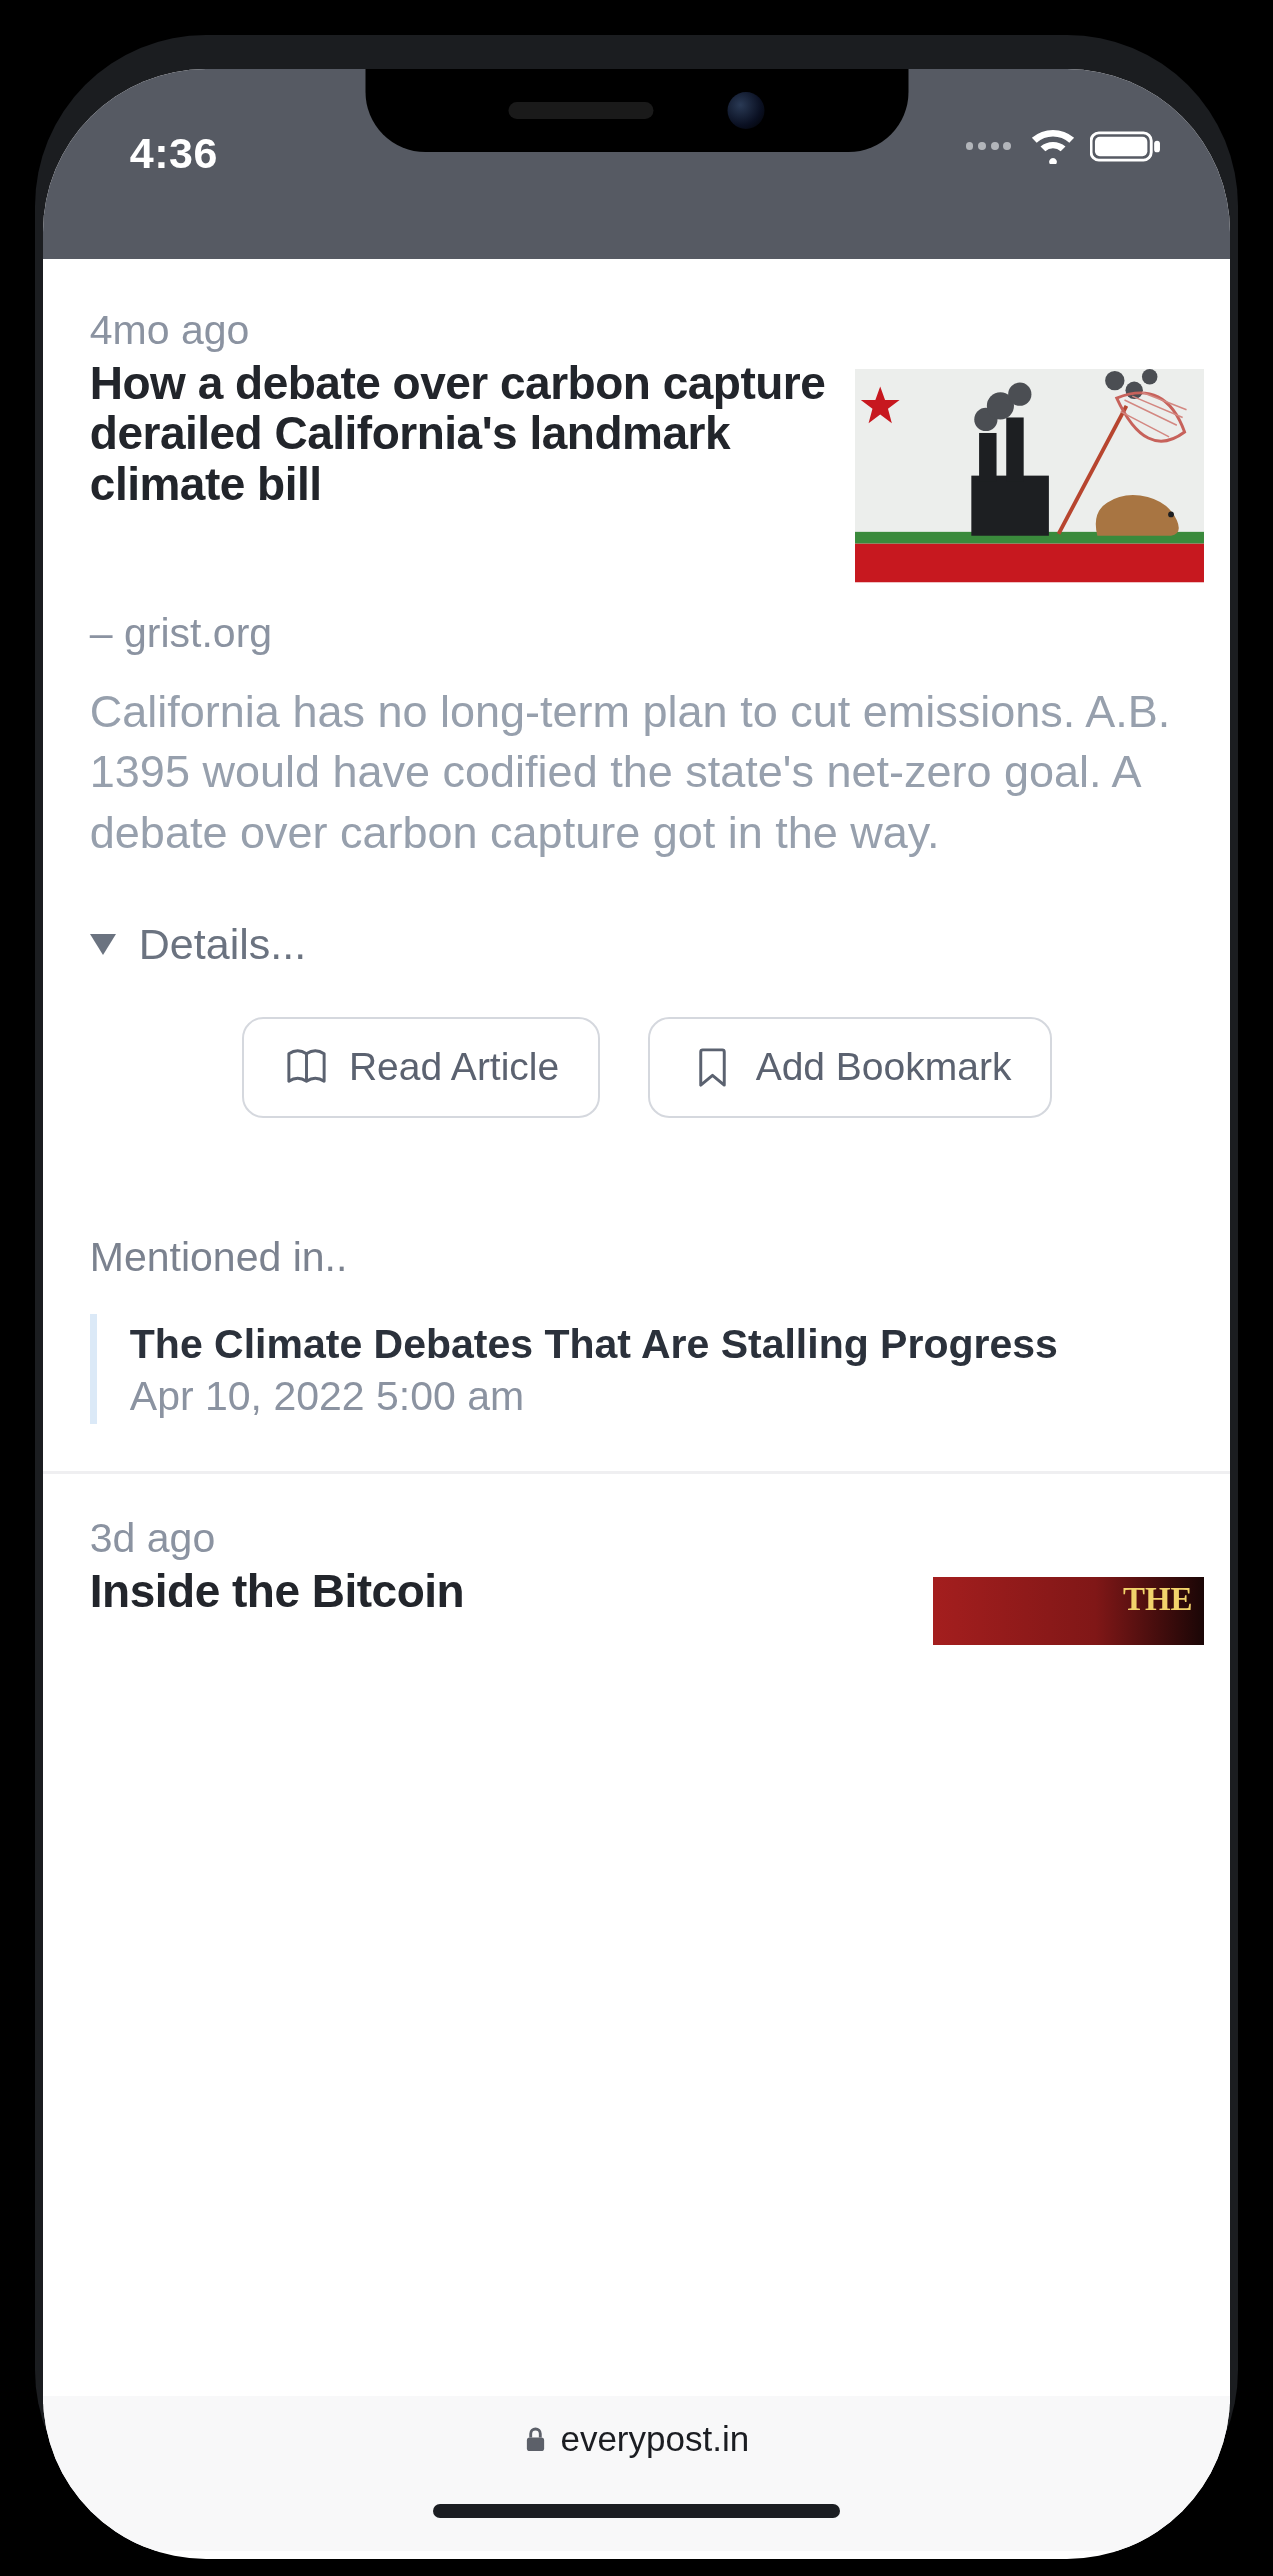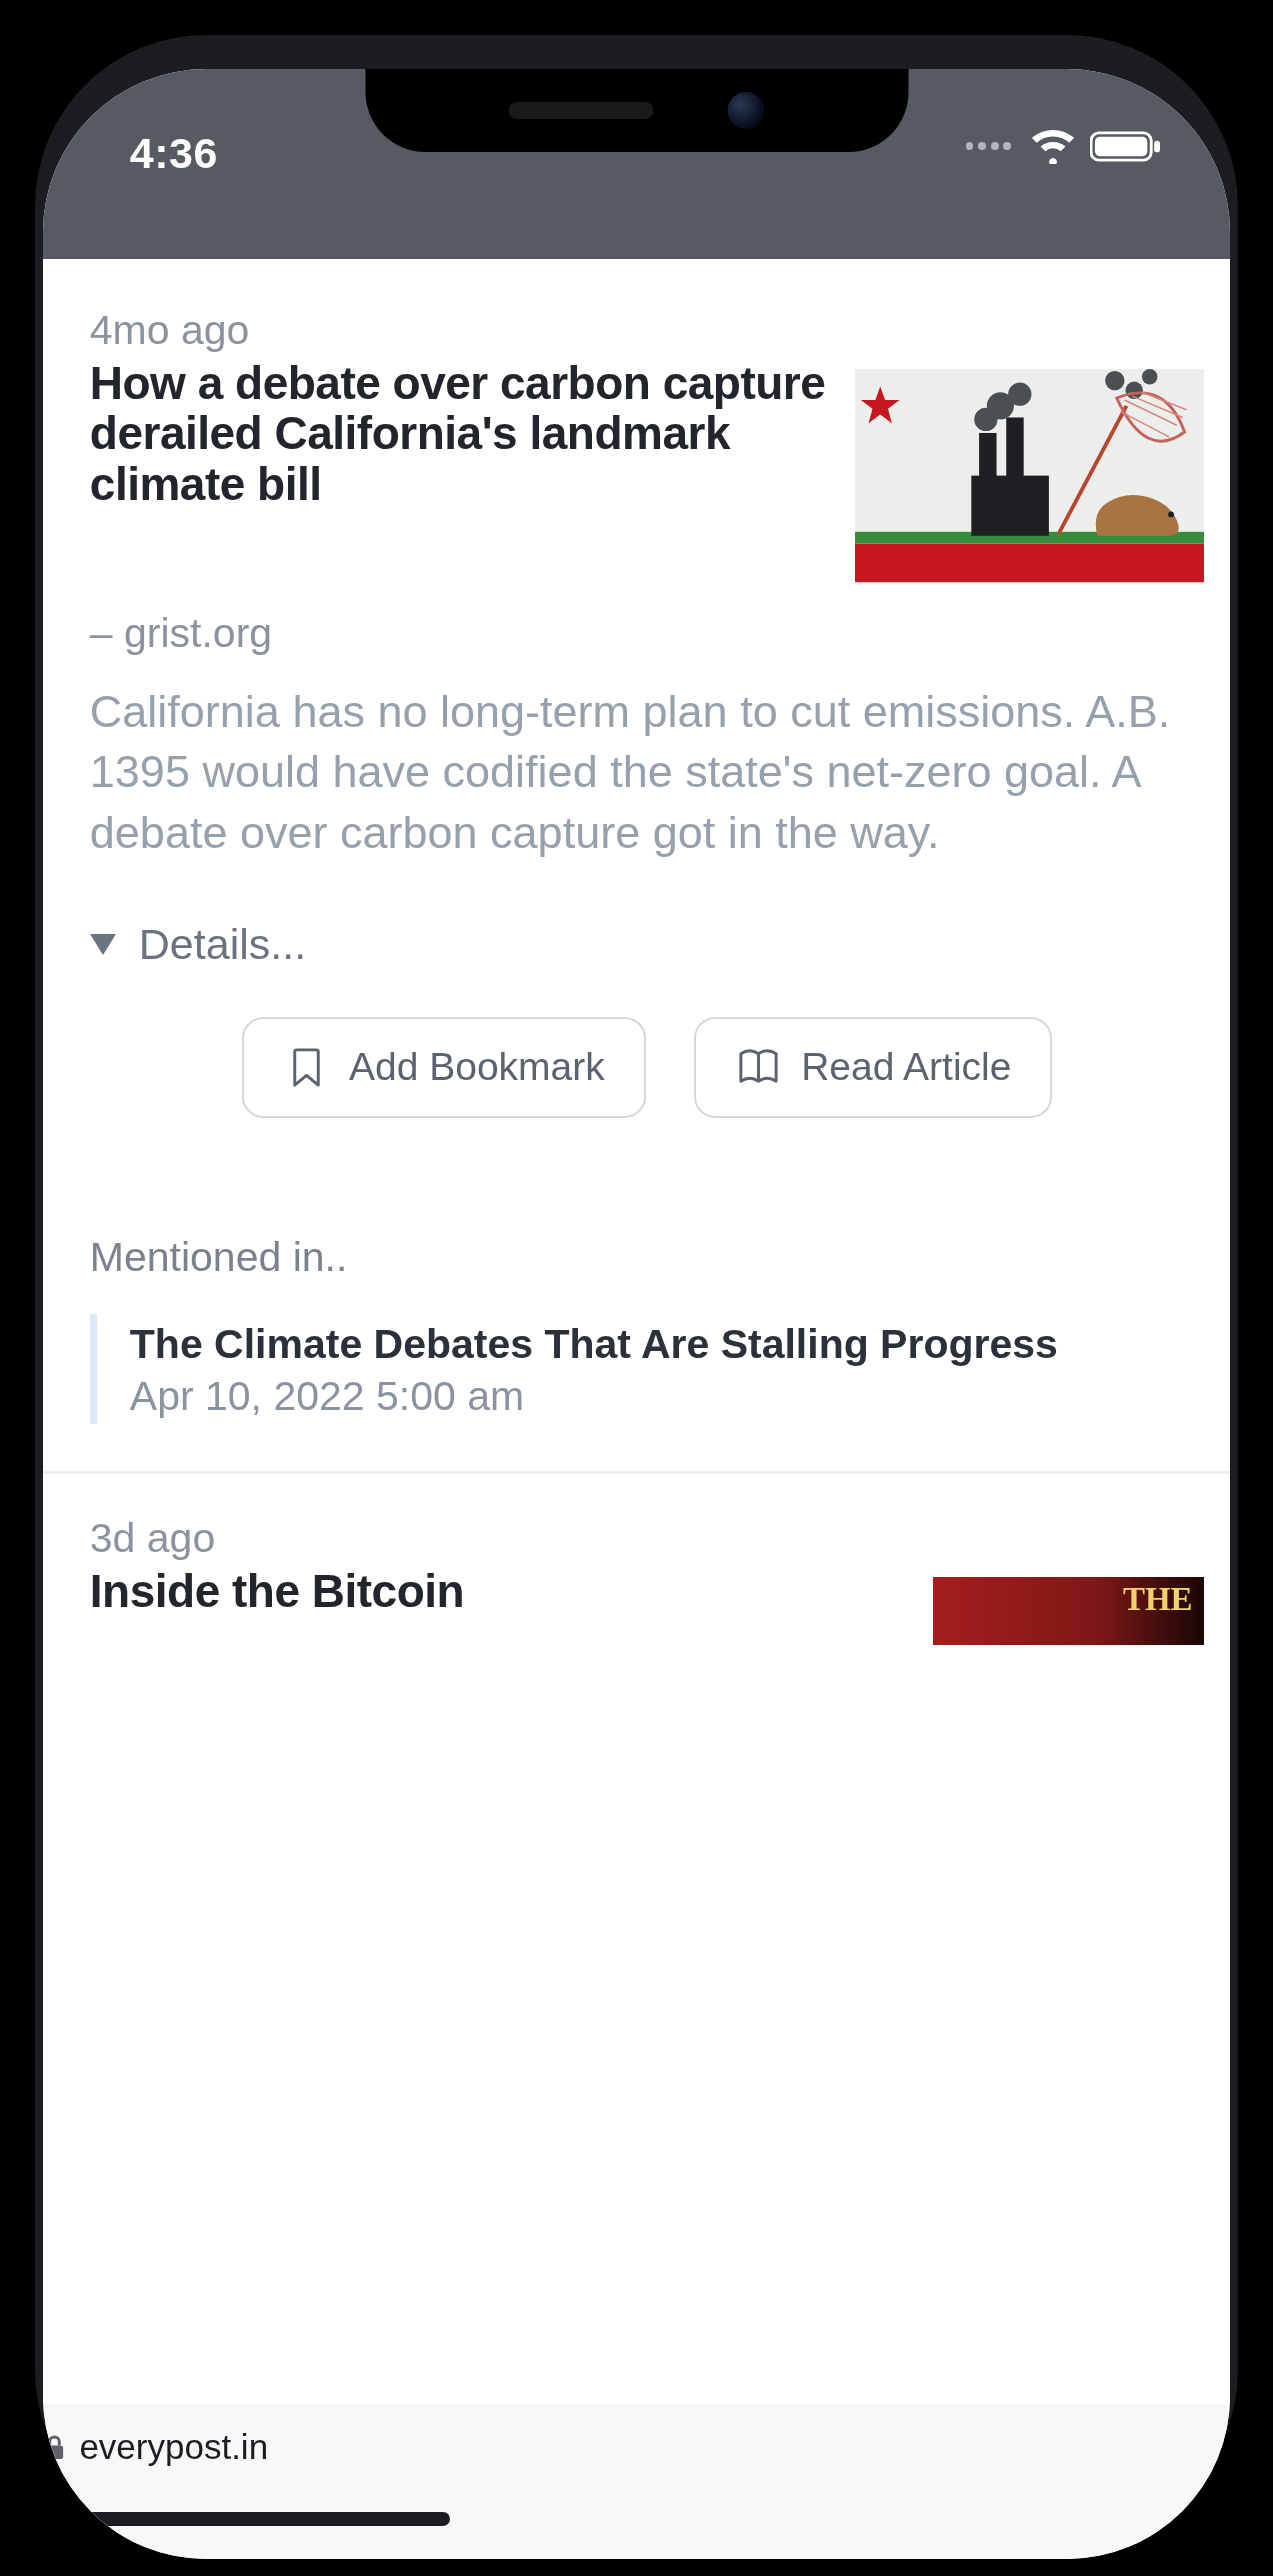--- a/index.html
+++ b/index.html
@@ -62,21 +62,21 @@
     .next-article { margin-top:41px; }
     .next-headline-row { display:flex; gap:27px; align-items:flex-start; }
     .next-headline { color:#22252b; font-size:46px; font-weight:800; line-height:1.1; flex:1; letter-spacing:-0.5px; }
     .next-thumb { width:271px; height:68px; background:linear-gradient(90deg,#a41e1e 0%,#801717 60%,#1a0606 100%); flex:0 0 271px; margin-top:11.6px; overflow:hidden; position:relative; }
     .next-thumb::after { content:"THE"; position:absolute; right:11.6px; top:3.9px; color:#f2d36b; font-weight:800; font-size:33px; font-family:serif; }
 
     
     .fade { position:absolute; left:0; right:0; bottom:0; height:116px; background:linear-gradient(to bottom, rgba(255,255,255,0), #fff 55%); pointer-events:none; }
 
     
-    .browser-bar { position:absolute; bottom:0; left:0; right:0; height:155px; background:rgba(248,248,249,0.97); display:flex; flex-direction:column; justify-content:flex-start; padding-top:23px; z-index:6; }
+    .browser-bar { position:absolute; bottom:8px; left:0; right:0; height:155px; background:rgba(248,248,249,0.97); display:flex; flex-direction:column; align-items:center; justify-content:flex-start; padding-top:23px; z-index:6; }
     .url-row { display:flex; align-items:center; gap:13.6px; color:#1b1d22; font-size:35px; font-weight:500; }
     .lock-icon svg { display:block; }
     .home-indicator { width:407px; height:13.6px; background:#1b1d22; border-radius:7.8px; margin-top:45px; }
   </style>
 </head>
 <body>
 
 <div class="device-frame">
 
   <div class="device-inner">
@@ -151,32 +151,32 @@
 
           <div class="details-row">
             <div class="caret-down"></div>
             <span>Details...</span>
           </div>
 
           <div class="action-row">
             <button class="action-btn">
               <span class="ico">
                 <svg width="47" height="47" viewBox="0 0 48 48">
+                    <path d="M6 10 q9 -6 18 0 v28 q-9 -6 -18 0z M24 10 q9 -6 18 0 v28 q-9 -6 -18 0z" fill="none" stroke="#5b6270" stroke-width="3" stroke-linejoin="round"></path>
+                  </svg>
+              </span>
+              <span>Read Article</span>
+            </button>
+            <button class="action-btn">
+              <span class="ico">
+                <svg width="47" height="47" viewBox="0 0 48 48">
                     <path d="M14 6 h20 a2 2 0 0 1 2 2 v34 l-12 -10 -12 10 v-34 a2 2 0 0 1 2 -2z" fill="none" stroke="#5b6270" stroke-width="3" stroke-linejoin="round"></path>
                   </svg>
               </span>
               <span>Add Bookmark</span>
-            </button>
-            <button class="action-btn">
-              <span class="ico">
-                <svg width="47" height="47" viewBox="0 0 48 48">
-                    <path d="M6 10 q9 -6 18 0 v28 q-9 -6 -18 0z M24 10 q9 -6 18 0 v28 q-9 -6 -18 0z" fill="none" stroke="#5b6270" stroke-width="3" stroke-linejoin="round"></path>
-                  </svg>
-              </span>
-              <span>Read Article</span>
             </button>
           </div>
 
           <div class="section-label">Mentioned in..</div>
 
           <div class="mentions">
             <div class="mention">
               <div class="mention-title">The Climate Debates That Are Stalling Progress</div>
               <div class="mention-time">Apr 10, 2022 5:00 am</div>
             </div>

